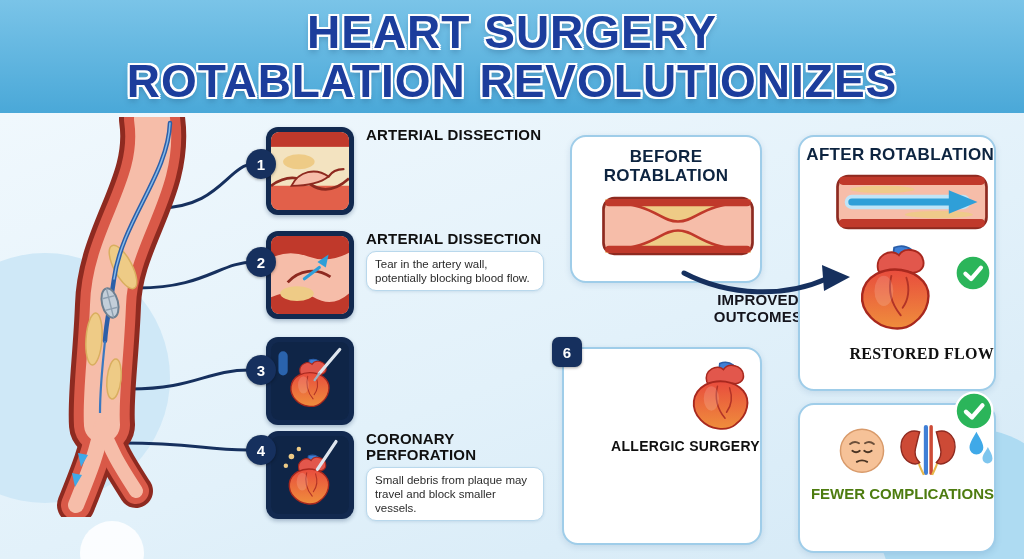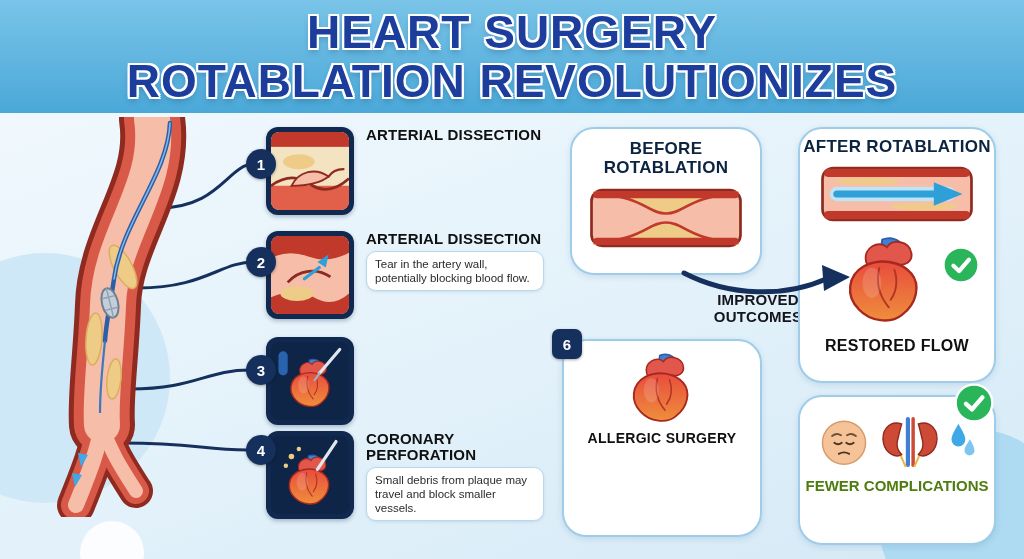--- a/index.html
+++ b/index.html
@@ -47,39 +47,39 @@
     background:#12294f; border-radius:12px; padding:5px; box-shadow:0 2px 4px rgba(20,50,90,.3);}
   .thumb svg{width:78px; height:78px; display:block; border-radius:8px;}
   .comp-texts{position:absolute; left:118px; top:0; width:178px;}
   .comp-title{font-size:15px; font-weight:800; color:#101010; line-height:1.08; letter-spacing:.2px;}
   .comp-desc{margin-top:4px; background:#fff; border:1.5px solid #b9d8ec; border-radius:10px;
     padding:5px 8px; font-size:11.5px; color:#2b2b2b; line-height:1.22;
     box-shadow:0 1px 3px rgba(50,100,150,.15);}
 
   
   .panel{position:absolute; background:#fff; border:2.5px solid var(--panel-border,#9fcde9);
-    border-radius:24px; z-index:3; box-shadow:0 2px 6px rgba(40,90,140,.14);
-    display:flex; flex-direction:column; align-items:center;}
+    border-radius:16px; z-index:3; box-shadow:0 2px 6px rgba(40,90,140,.14);
+    display:flex; flex-direction:column; align-items:flex-end;margin-top:8px;}
   .panel-title{font-size:17px; font-weight:800; color:#0d2440; text-align:center;
     line-height:1.12; letter-spacing:.3px;}
   .panel-title.small{font-size:14px; color:#101010;}
   .before-box{left:570px; top:14px; width:192px; height:148px; padding-top:10px; gap:6px;}
   .vessel{width:164px; height:70px; display:block;}
   .improved{position:absolute; left:692px; top:178px; width:132px; z-index:3;
     font-size:15px; font-weight:900; color:#14141c; text-align:center; line-height:1.15; letter-spacing:.2px;}
   .allergic-box{left:562px; top:226px; width:200px; height:198px; padding-top:10px; gap:4px;}
   .allergic-box .badge{left:-12px; top:-12px;}
   .heart-md{width:76px; height:76px;}
   .panel-desc{font-size:12px; color:#333; line-height:1.3; text-align:center; width:172px;}
   .after-box{left:798px; top:14px; width:198px; height:256px; padding-top:8px; gap:3px;}
   .heart-wrap{position:relative; width:170px; height:100px; margin-top:2px;}
   .heart-lg{position:absolute; left:26px; top:0; width:94px; height:94px;}
   .check{width:38px; height:38px;}
   .check.in-after{position:absolute; right:2px; top:12px;}
-  .restored{font-size:16px; font-weight:800; color:#101010; letter-spacing:.3px;}
+  .restored{font-size:16px; font-weight:800; color:#101010; letter-spacing:.3px;font-family:Liberation Serif, serif;}
   .fewer-box{left:798px; top:282px; width:198px; height:150px; padding-top:16px;}
   .check.corner{position:absolute; top:-14px; right:0; width:40px; height:40px; z-index:5;}
   .icon-row{display:flex; align-items:center; justify-content:center; gap:8px;}
   .face{width:52px; height:52px;} .kidneys{width:64px; height:58px;} .drops{width:26px; height:44px;}
   .fewer-title{margin-top:6px; font-size:15px; font-weight:800; color:#4d7c0f;
     text-align:center; line-height:1.15;}
   .defs-holder{position:absolute; width:0; height:0; overflow:hidden;}
 </style>
 </head>
 <body>

